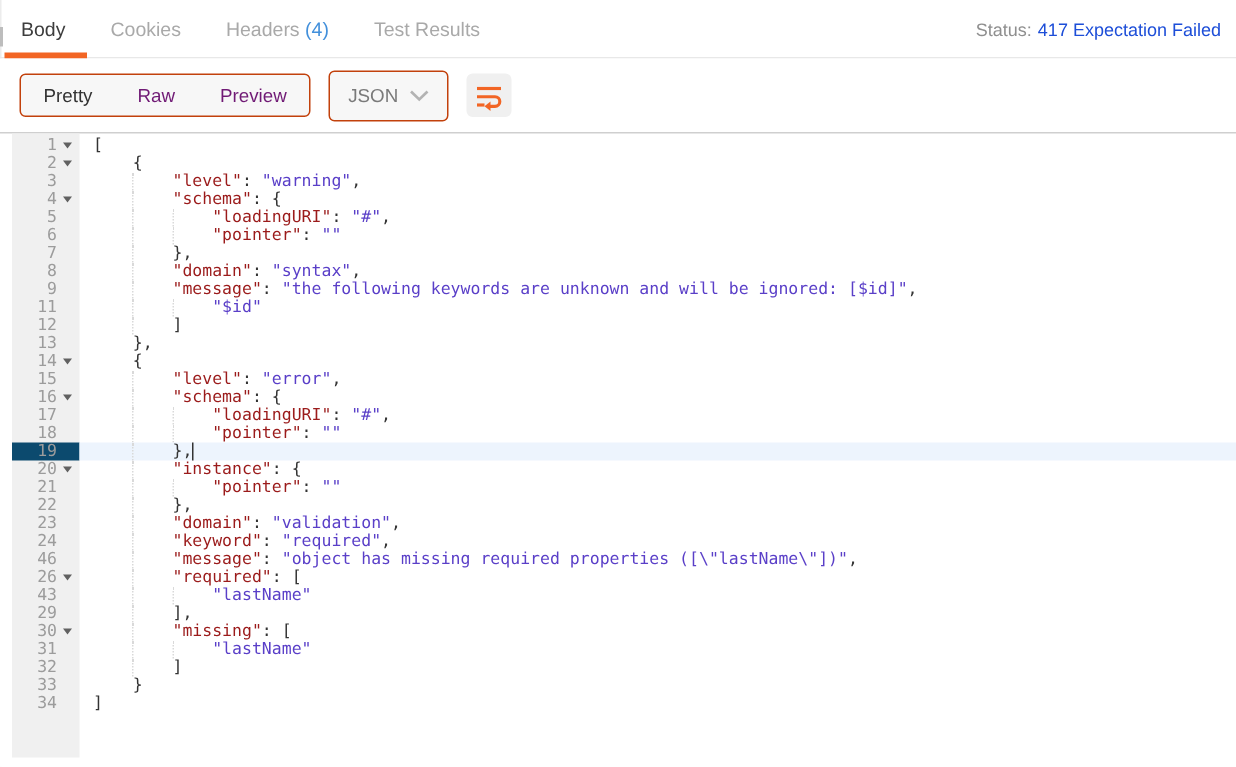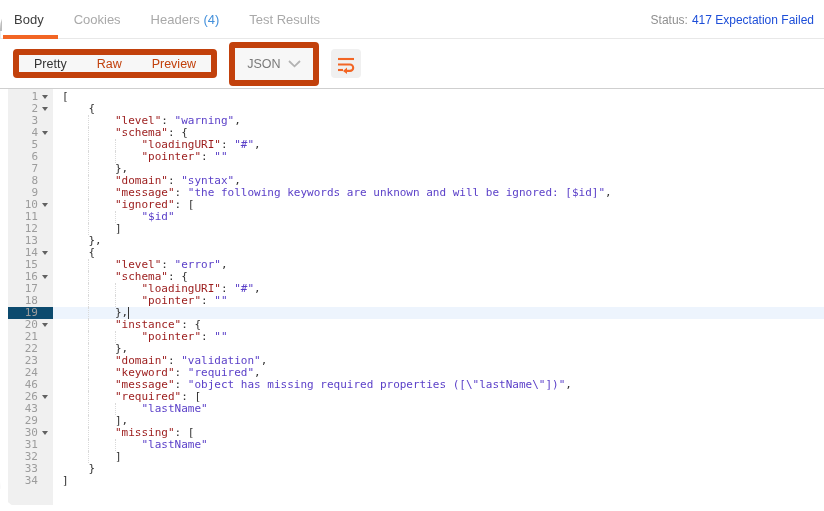--- a/index.html
+++ b/index.html
@@ -1,19 +1,19 @@
 <!DOCTYPE html>
 <html><head>
 <meta charset="utf-8">
 <style>
   * { margin:0; padding:0; box-sizing:border-box; }
   html,body { background:#fff; }
   .app {
     position:relative; width:824px; height:511px; overflow:hidden;
-    background:#fff; font-family:"Liberation Sans", sans-serif;border-radius:29px;
+    background:#fff; font-family:"Liberation Sans", sans-serif;
   }
   
   .edge-line { position:absolute; left:0; top:0; bottom:0; width:1px; background:#ececec; }
   .edge-tick { position:absolute; left:0; top:18px; width:2px; height:13px; background:#bdbdbd; }
 
   
   .tabbar {
     position:absolute; top:0; left:0; right:0; height:39px;
     border-bottom:1px solid #e8e8e8;
     display:flex; align-items:center; padding-left:14px;
@@ -25,25 +25,25 @@
   .status { position:absolute; right:10px; top:13px; font-size:12px; color:#8f8f8f; white-space:nowrap; }
   .status .val { color:#1d4ed8; margin-left:4px; }
 
   
   .toolbar {
     position:absolute; top:39px; left:0; right:0; height:49px;
     display:flex; align-items:center; padding-left:13px; background:#fff;
   }
   .seg {
     display:flex; align-items:center; height:29px;
-    background:#f7f7f7; border:6px solid #c2410c; border-radius:4px;
+    background:#f7f7f7; border:1px solid #c2410c; border-radius:4px;
   }
   .segbtn {
     border:none; background:transparent; font-family:inherit;
-    font-size:12.5px; color:#c2410c; padding:0 15px; height:100%; cursor:pointer;
+    font-size:12.5px; color:#701a75; padding:0 15px; height:100%; cursor:pointer;
   }
   .segbtn.active { color:#333; }
   .dd { margin-left:12px; padding:16px 12px; gap:8px; font-size:12.5px; color:#7a7a7a; cursor:pointer; }
   .iconbtn {
     margin-left:12px; width:30px; height:29px; background:#f0f0f0; border:none;
     border-radius:4px; display:flex; align-items:center; justify-content:center; cursor:pointer;
   }
 
   
   .editor {
@@ -198,28 +198,20 @@
           <div class="lp"></div>
           <div class="gut">
             <span class="num">9</span>
             <span class="arr"></span>
           </div>
           <div class="codecell"><span class="ind"></span><span class="ind g"></span><span class="tk-k">"message"</span><span class="tk-p">: </span><span class="tk-v">"the following keywords are unknown and will be ignored: [$id]"</span><span class="tk-p">,</span></div>
         </div>
         <div class="row">
           <div class="lp"></div>
           <div class="gut">
-            <span class="num">10</span>
-            <span class="arr f"></span>
-          </div>
-          <div class="codecell"><span class="ind"></span><span class="ind g"></span><span class="tk-k">"ignored"</span><span class="tk-p">: [</span></div>
-        </div>
-        <div class="row">
-          <div class="lp"></div>
-          <div class="gut">
             <span class="num">11</span>
             <span class="arr"></span>
           </div>
           <div class="codecell"><span class="ind"></span><span class="ind g"></span><span class="ind g"></span><span class="tk-v">"$id"</span></div>
         </div>
         <div class="row">
           <div class="lp"></div>
           <div class="gut">
             <span class="num">12</span>
             <span class="arr"></span>

